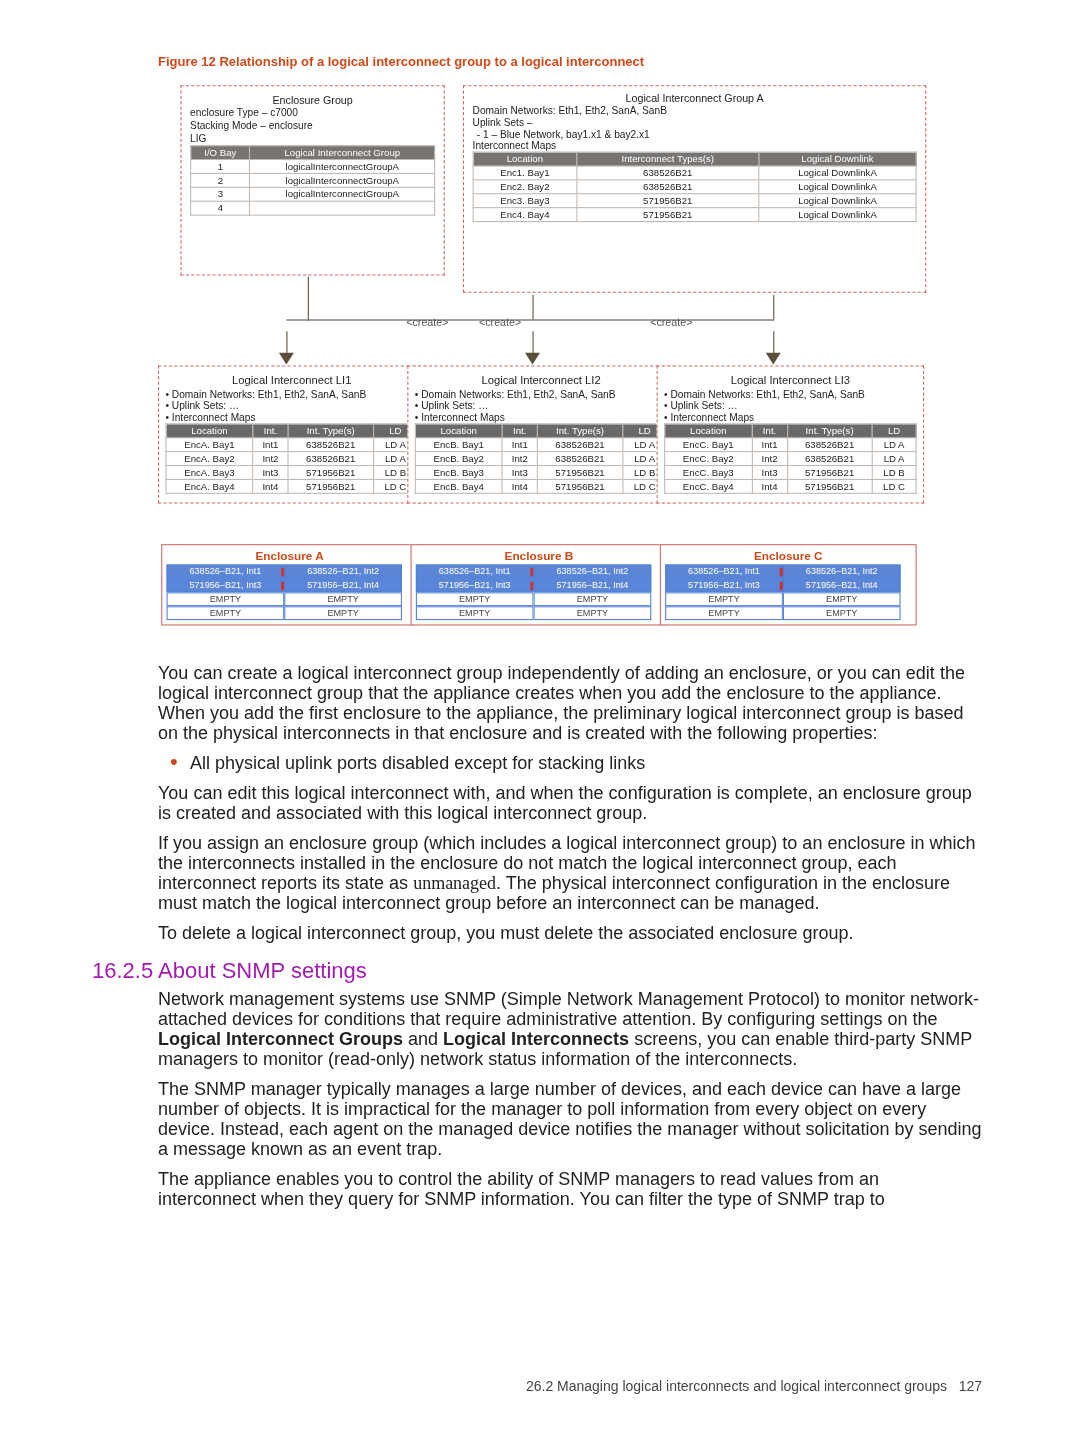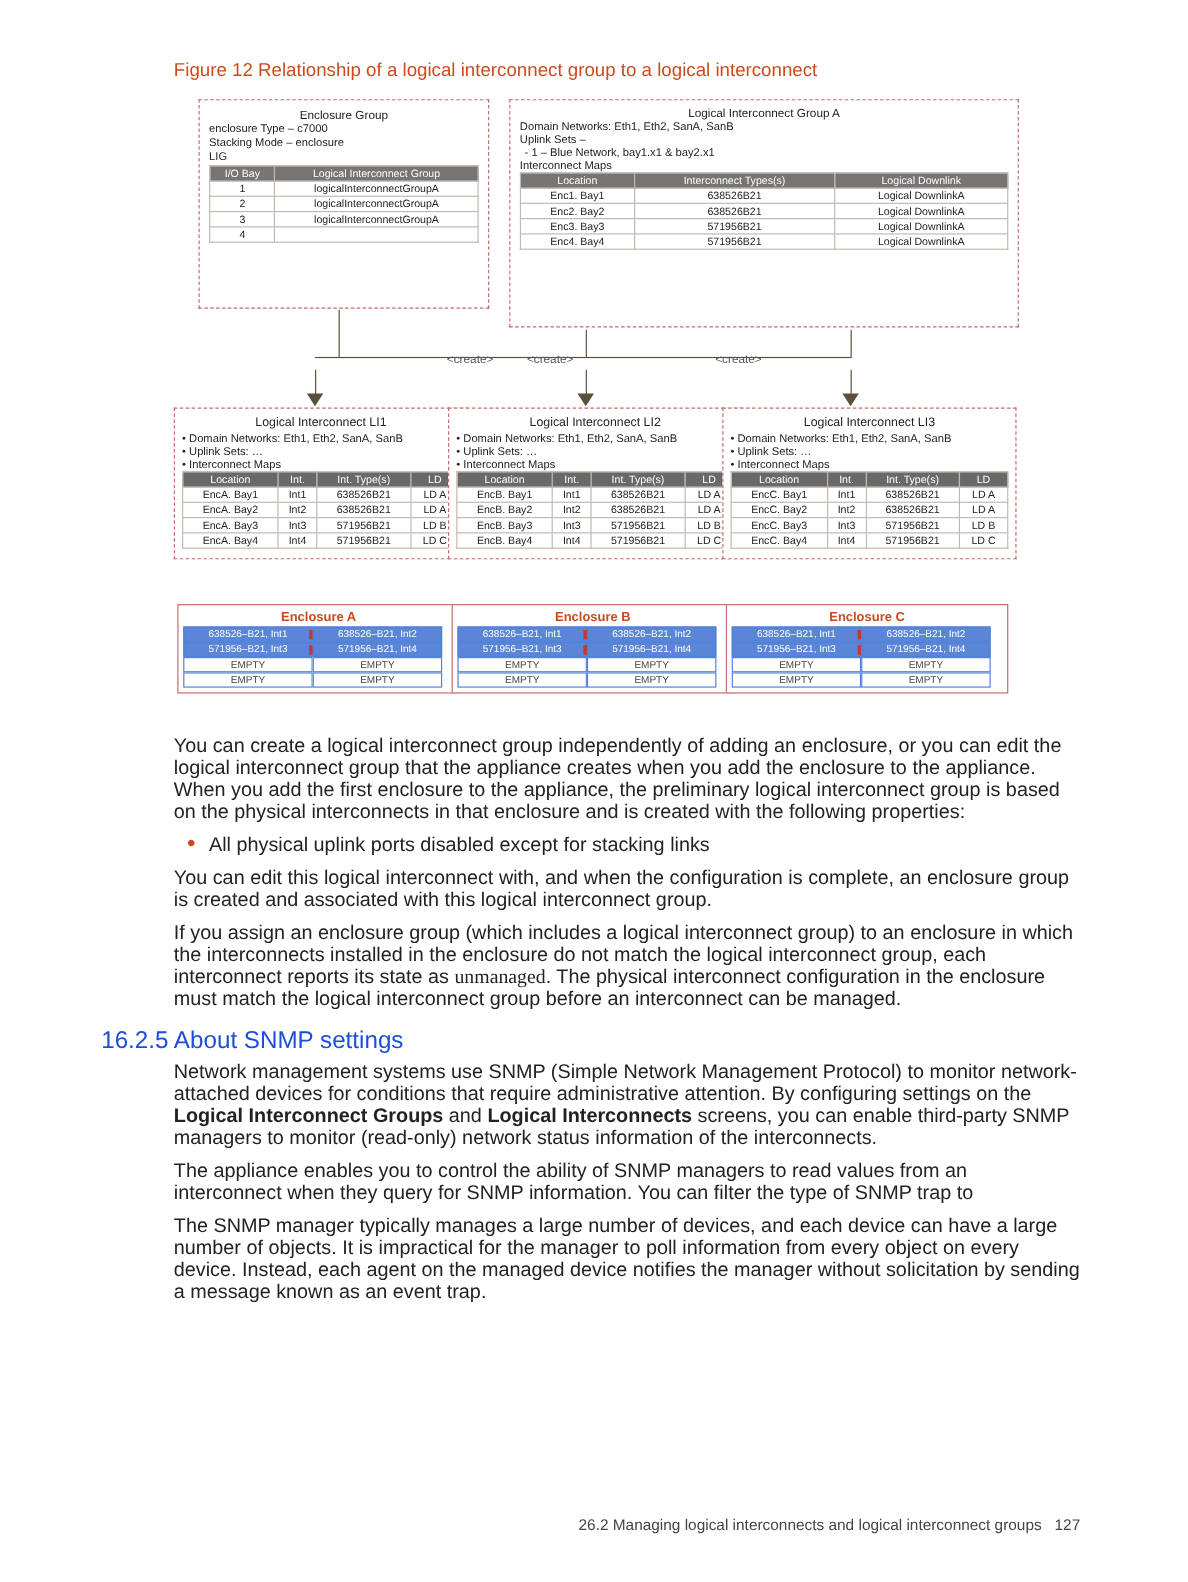--- a/index.html
+++ b/index.html
@@ -1,17 +1,17 @@
 <!DOCTYPE html>
 <html><head>
 <meta charset="utf-8">
 <style>
   body{margin:0;background:#fff;font-family:"Segoe UI",Arial,sans-serif;color:#222}
   .page{width:1080px;min-height:1438px;margin:0 auto;position:relative;padding:56px 98px 80px 98px;box-sizing:border-box}
-  .fig-caption{color:#cc4a1a;font-weight:normal;font-size:17px;margin-bottom:14px;margin-left:60px;margin-top:-2px}
+  .fig-caption{color:#cc4a1a;font-weight:bold;font-size:13px;margin-bottom:14px;margin-left:60px;margin-top:-2px}
   .diagram{width:780px;height:520px;position:relative;margin-left:60px;margin-bottom:16px}
   .encbox{position:absolute;border:1.5px dashed #c76a6a;}
   .encGroup{left:21px;top:2px;width:229px;height:160px;padding:8px 8px;font-size:10px}
   .enc-title{text-align:center;font-size:10px}
   .enc-kv{font-size:9.5px;line-height:12px}
   .tbl{border-collapse:collapse;width:100%;font-size:9px}
   .tbl td{border:1px solid #c2b8b1;padding:1px 3px;text-align:center;background:#fff}
   .tbl th{border:1px solid #c2b8b1;padding:1px 3px;text-align:center;background:#777574;color:#fff;font-weight:normal}
   .ligbox{position:absolute;left:285px;top:2px;width:415px;height:180px;padding:6px 8px;font-size:9.5px}
   .lig-title{text-align:center;font-size:10px}
@@ -29,21 +29,21 @@
   .enc-h{color:#cc4a1a;text-align:center;font-weight:bold;font-size:11px;margin-bottom:2px}
   .bay{display:inline-block;width:108px;border:1px solid #4f80d7;font-size:8.5px;text-align:center;background:#fff;margin:0}
   .bay.blue{background:#5b86d7;color:#fff}
   .bay.empty{background:#fff;color:#444}
   .bayrow{white-space:nowrap;line-height:11px}
   .body-text{font-size:18px;line-height:20px;margin-left:0;margin-top:10px;}
   .body-text p{margin:0 0 10px 0}
   .bbul{margin:0 0 10px 0;padding-left:26px}
   .bbul li{margin:2px 0;list-style:none;position:relative;padding-left:6px}
   .bbul li::before{content:"•";color:#cc4a1a;position:absolute;left:-14px;font-size:22px;line-height:18px}
-  .h2sec{color:#1d4ed8;font-size:22px;margin-top:18px;margin-bottom:8px;margin-left:-66px}
+  .h2sec{color:#a21caf;font-size:22px;margin-top:18px;margin-bottom:8px;margin-left:-66px}
   code.mono{font-family:Liberation Serif, serif}
   .footer{position:absolute;bottom:44px;right:98px;font-size:14px;color:#444}
   .diag-scale{transform:scale(1.07);transform-origin:top left}
   .stub{display:inline-block;width:6px;height:8px;background:#c33;vertical-align:middle;margin-left:-3px;margin-right:-3px}
   .conn{position:absolute;background:#5b4e3b}
 </style>
 </head>
 <body>
 <div class="page">
 
@@ -280,24 +280,25 @@
 
 </div>
 
 <div class="body-text" style="margin-left:60px;margin-top:60px">
   <p>You can create a logical interconnect group independently of adding an enclosure, or you can edit the logical interconnect group that the appliance creates when you add the enclosure to the appliance. When you add the first enclosure to the appliance, the preliminary logical interconnect group is based on the physical interconnects in that enclosure and is created with the following properties:</p>
   <ul class="bbul">
     <li>All physical uplink ports disabled except for stacking links</li>
   </ul>
   <p>You can edit this logical interconnect with, and when the configuration is complete, an enclosure group is created and associated with this logical interconnect group.</p>
   <p><span>If you assign an enclosure group (which includes a logical interconnect group) to an enclosure in which the interconnects installed in the enclosure do not match the logical interconnect group, each interconnect reports its state as </span><code class="mono">unmanaged</code><span>. The physical interconnect configuration in the enclosure must match the logical interconnect group before an interconnect can be managed.</span></p>
+  <p>To delete a logical interconnect group, you must delete the associated enclosure group.</p>
 
   <div class="h2sec">16.2.5 About SNMP settings</div>
   <p><span>Network management systems use SNMP (Simple Network Management Protocol) to monitor network-attached devices for conditions that require administrative attention. By configuring settings on the </span><b>Logical Interconnect Groups</b><span> and </span><b>Logical Interconnects</b><span> screens, you can enable third-party SNMP managers to monitor (read-only) network status information of the interconnects.</span></p>
+  <p>The SNMP manager typically manages a large number of devices, and each device can have a large number of objects. It is impractical for the manager to poll information from every object on every device. Instead, each agent on the managed device notifies the manager without solicitation by sending a message known as an event trap.</p>
   <p>The appliance enables you to control the ability of SNMP managers to read values from an interconnect when they query for SNMP information. You can filter the type of SNMP trap to</p>
-  <p>The SNMP manager typically manages a large number of devices, and each device can have a large number of objects. It is impractical for the manager to poll information from every object on every device. Instead, each agent on the managed device notifies the manager without solicitation by sending a message known as an event trap.</p>
 </div>
 
 <div class="footer">
   <span>26.2 Managing logical interconnects and logical interconnect groups</span>&nbsp;&nbsp;&nbsp;<span>127</span>
 </div>
 
 </div>
 
 </body></html>

